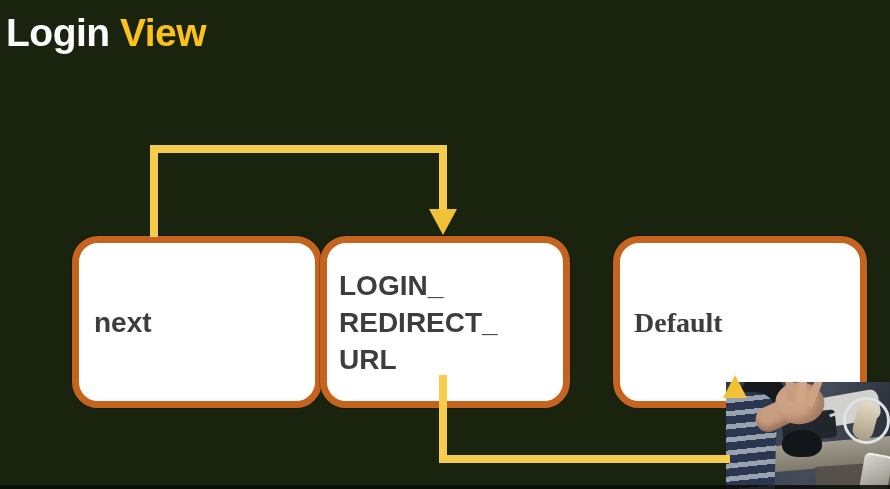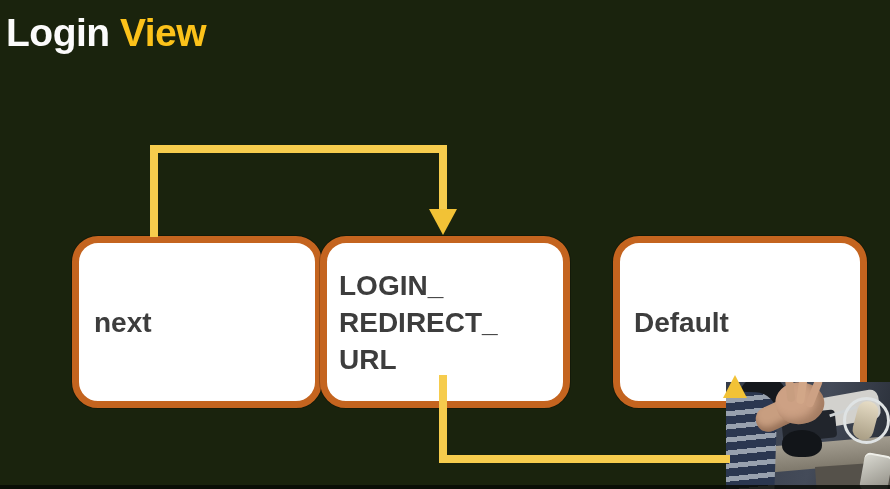--- a/index.html
+++ b/index.html
@@ -46,21 +46,21 @@
     z-index: 3;
     box-shadow: 0 0 0 1px rgba(0,0,0,0.25);
   }
   .box .box-label {
     font-size: 28px;
     line-height: 37px;
     white-space: pre-line;
   }
   .box-next    { left: 28px;  width: 250px; padding-left: 15px; margin-left: 44px; }
   .box-mid     { left: 320px; width: 250px; padding-left: 12px; }
-  .box-default { left: 613px; width: 254px; padding-left: 14px; }
+  .box-default { left: 613px; width: 254px; padding-left: 14px; font-family: Liberation Serif, serif; }
 
   
   .arrows {
     position: absolute;
     left: 0; top: 0;
     width: 890px; height: 489px;
     z-index: 5;
     pointer-events: none;
   }
 

